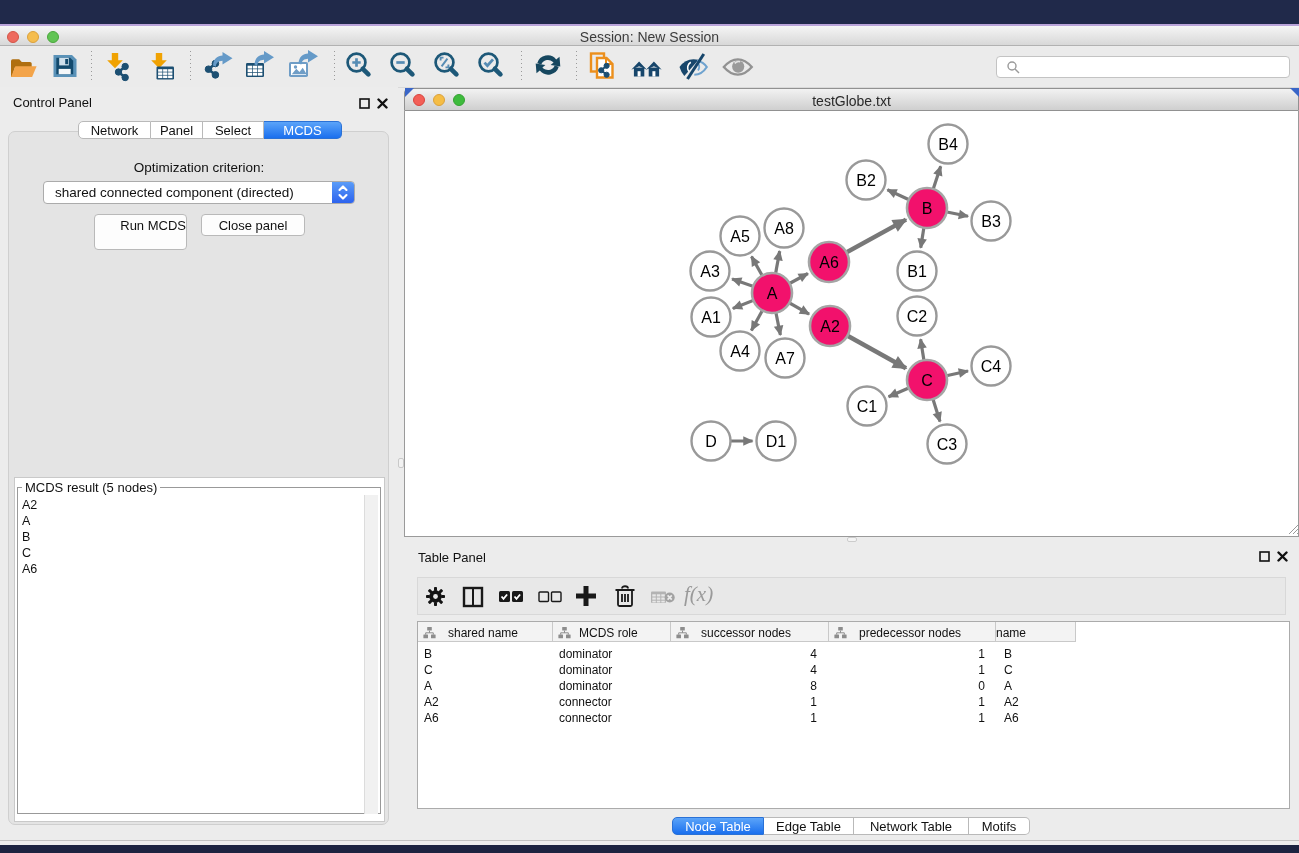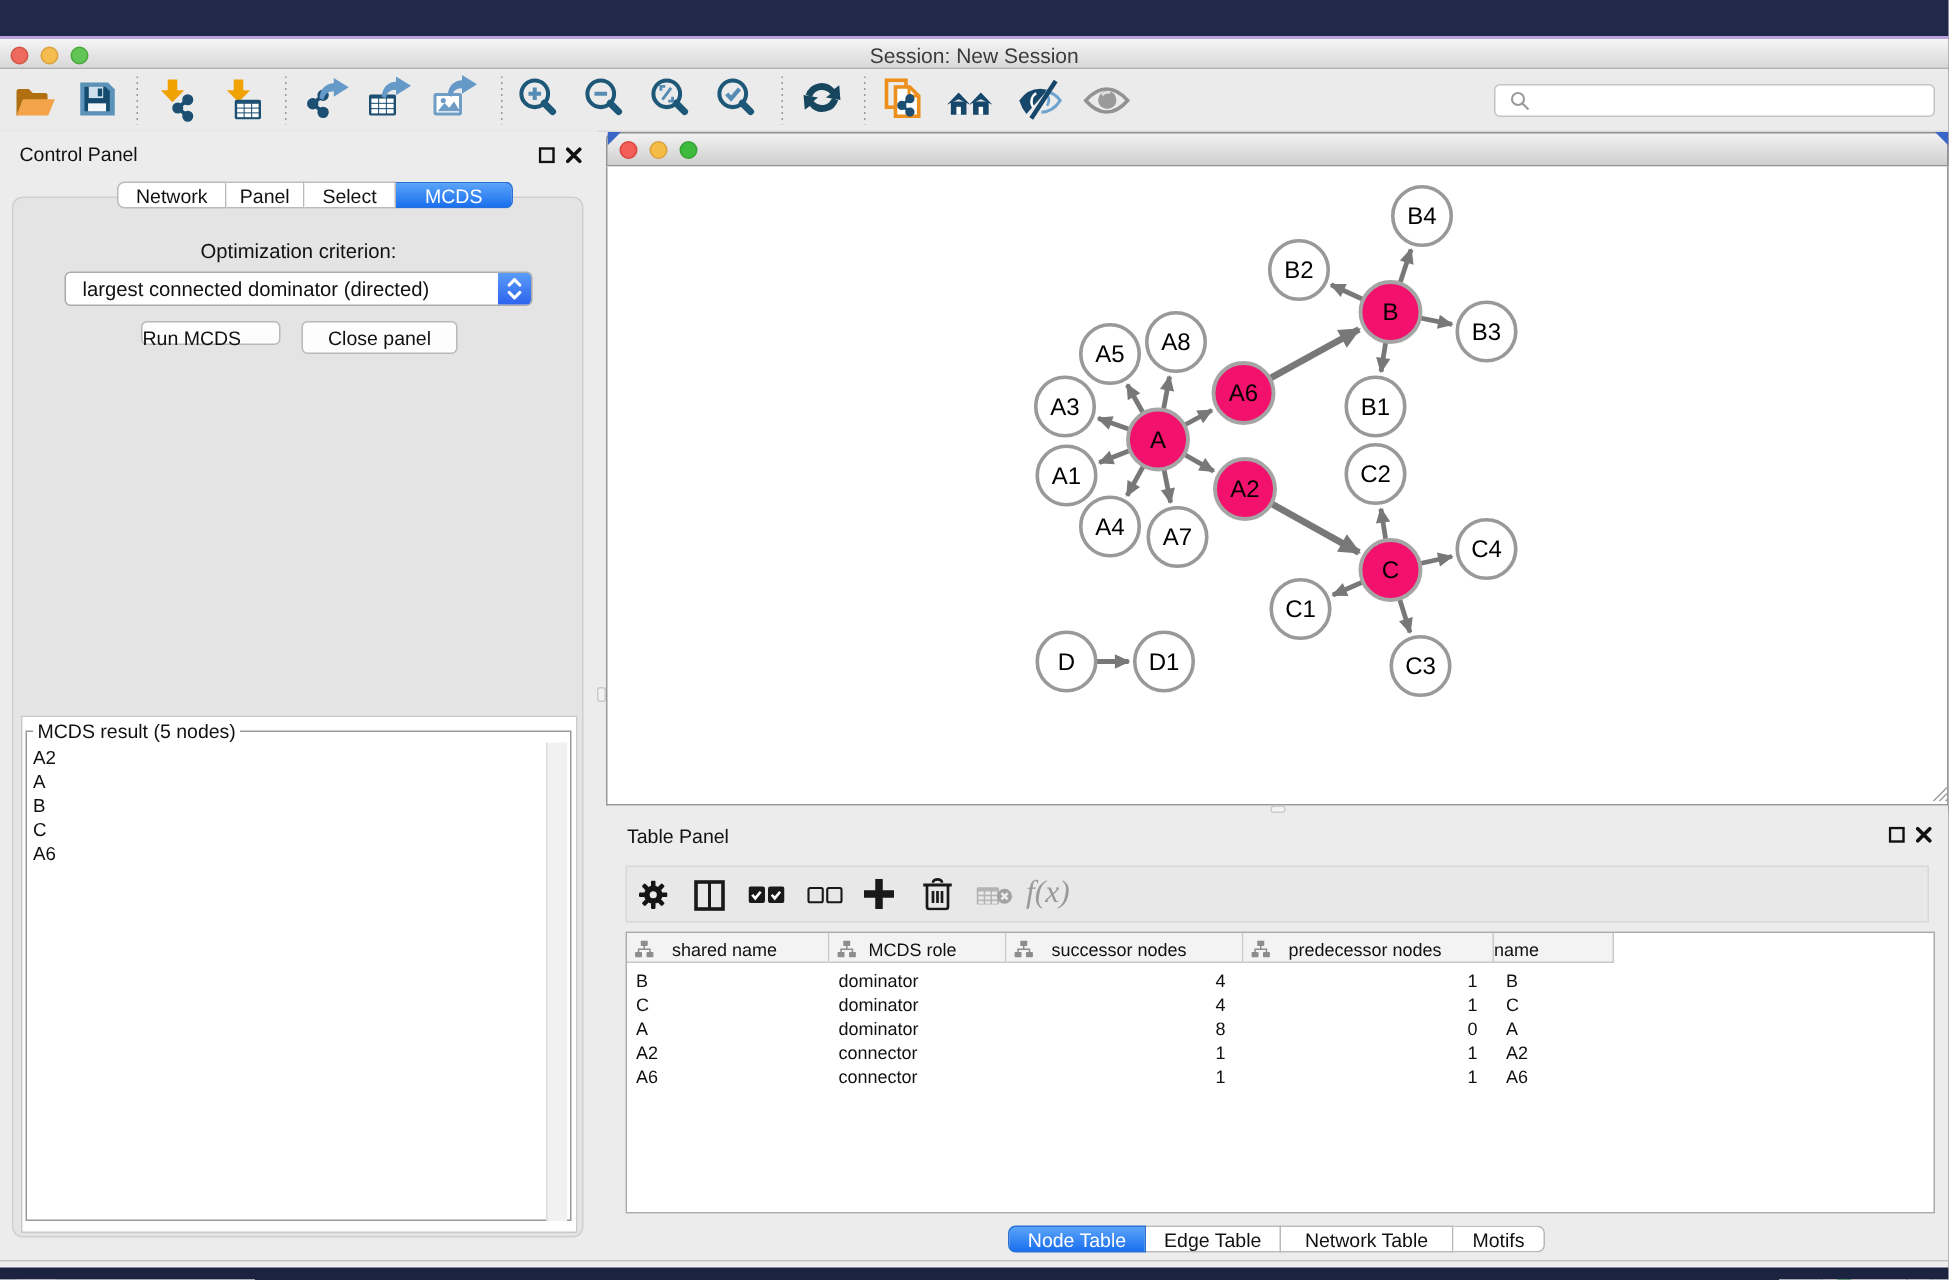--- a/index.html
+++ b/index.html
@@ -219,45 +219,46 @@
   <div id="cpbox"></div>
   <div class="tabs" style="left:78px;top:97px;">
       <div class="tab first" style="width:73px">Network</div>
       <div class="tab " style="width:52px">Panel</div>
       <div class="tab " style="width:61px">Select</div>
       <div class="tab last sel" style="width:78px">MCDS</div>
     </div>
 
 <div class="abs" style="left:0;top:136px;width:398px;text-align:center;font-size:13.5px;color:#111">Optimization criterion:</div>
 <div class="abs" style="left:43px;top:157px;width:312px;height:23px;background:#fff;border:1px solid #ababab;border-radius:4px;">
-  <div class="abs" style="left:11px;top:3px;font-size:13.5px;color:#111">largest connected dominator (directed)</div>
+  <div class="abs" style="left:11px;top:3px;font-size:13.5px;color:#111">shared connected component (directed)</div>
   <div class="abs" style="right:0;top:0;width:22px;height:21px;border-radius:0 3px 3px 0;background:linear-gradient(#5a9cf8,#2d63ee);">
     <svg width="22" height="21" viewBox="0 0 22 21">
           <g stroke="#fff" stroke-width="2.1" fill="none" stroke-linecap="round" stroke-linejoin="round">
             <path d="M7.5,8 l3.5,-3.6 l3.5,3.6"></path>
             <path d="M7.5,13 l3.5,3.6 l3.5,-3.6"></path>
           </g>
         </svg>
   </div>
 </div>
-<div class="sbtn" style="left:94px;top:190px;width:93px;height:16px;border-radius:4px;text-align:left;padding-top:3px;font-size:13px">Run MCDS</div>
+<div class="sbtn" style="left:94px;top:190px;width:93px;height:36px;border-radius:4px;text-align:right;padding-top:3px;font-size:13px">Run MCDS</div>
 <div class="sbtn" style="left:201px;top:190px;width:104px;height:22px;border-radius:4px;text-align:center;padding-top:3px;font-size:13px">Close panel</div>
 <div class="abs" style="left:14px;top:453px;width:371px;height:345px;background:#fff;border:1px solid #c9c9c9;">
   <fieldset style="position:absolute;left:2px;top:2px;width:364px;height:334px;border:1px solid #999;padding:0;">
     <legend style="margin-left:4px;padding:0 3px;font-size:13px;color:#111">MCDS result (5 nodes)</legend>
   </fieldset>
   <div class="abs" style="left:349px;top:17px;width:14px;height:319px;background:#f1f1f1;border-left:1px solid #dcdcdc"></div>
   <div class="abs" style="left:7px;top:19px;font-size:12.5px;line-height:16px;color:#111">A2<br>A<br>B<br>C<br>A6</div>
 </div>
 
   <div id="nw">
     <div id="nwtitle">
       <div class="tl" style="left:8px;top:5px;background:#f35f57;border:0.5px solid #d8453e"></div>
       <div class="tl" style="left:28px;top:5px;background:#f5bd45;border:0.5px solid #dba13b"></div>
       <div class="tl" style="left:48px;top:5px;background:#3ebb3c;border:0.5px solid #35a233"></div>
+      <div class="t">testGlobe.txt</div>
     </div>
     <div id="nwcanvas"></div>
     <svg class="abs" style="left:1px;top:1px" width="9" height="9" viewBox="0 0 9 9">
         <path d="M0,0 h9 L0,9 z" fill="#3a66c8"></path>
       </svg>
     <svg class="abs" style="left:884px;top:437px" width="11" height="11" viewBox="0 0 11 11">
         <g stroke="#9a9a9a" stroke-width="1">
           <line x1="10" y1="1" x2="1" y2="10"></line>
           <line x1="10" y1="5" x2="5" y2="10"></line>
           <line x1="10" y1="9" x2="9" y2="10"></line>

